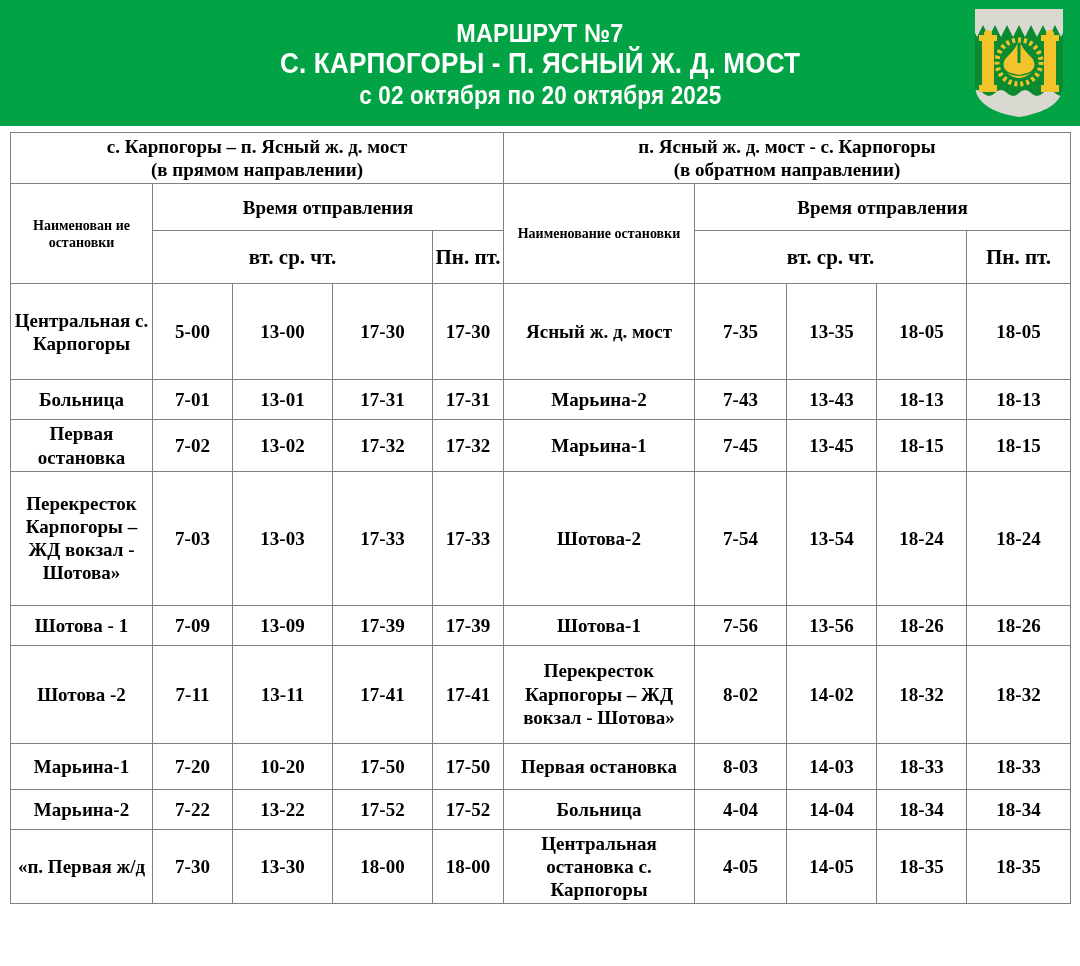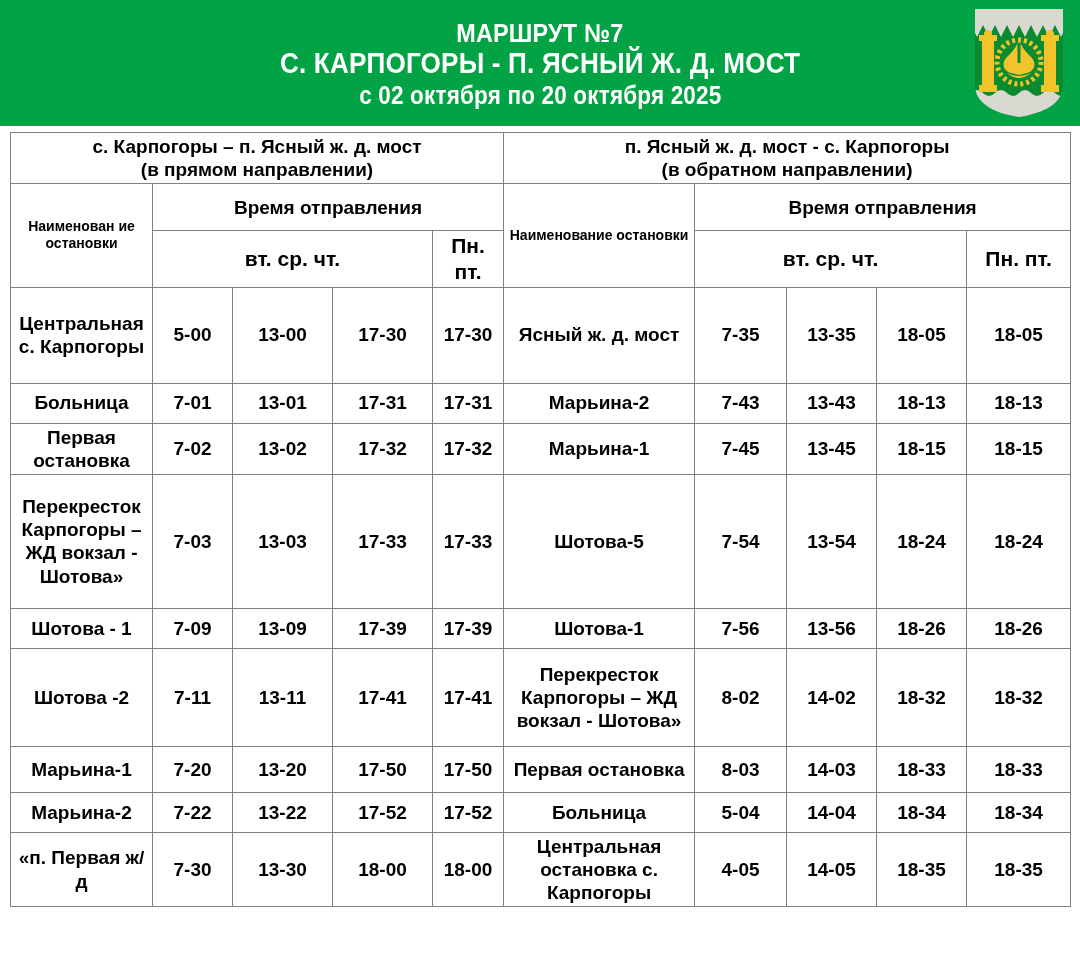--- a/index.html
+++ b/index.html
@@ -60,21 +60,21 @@
   
   .sched-wrap {
     position: relative;
     width: 1060px;
     margin: 6px 0 0 10px;
   }
   table.sched {
     border-collapse: collapse;
     table-layout: fixed;
     width: 1060px;
-    font-family: Liberation Sans, sans-serif;
+    font-family: Liberation Serif, serif;
     padding-left: 16px;
   }
   table.sched td, table.sched th {
     border: 1px solid #808080;
     text-align: center;
     vertical-align: middle;
     font-weight: bold;
     color: #000000;
     padding: 2px 2px;
     line-height: 1.22;
@@ -214,21 +214,21 @@
         <td class="time-cell">18-15</td>
         <td class="time-cell">18-15</td>
       </tr>
 
       <tr style="height:134px">
         <td class="stop-name">Перекресток Карпогоры – ЖД вокзал - Шотова»</td>
         <td class="time-cell">7-03</td>
         <td class="time-cell">13-03</td>
         <td class="time-cell">17-33</td>
         <td class="time-cell">17-33</td>
-        <td class="stop-name">Шотова-5</td>
+        <td class="stop-name">Шотова-2</td>
         <td class="time-cell">7-54</td>
         <td class="time-cell">13-54</td>
         <td class="time-cell">18-24</td>
         <td class="time-cell">18-24</td>
       </tr>
 
       <tr style="height:40px">
         <td class="stop-name">Шотова - 1</td>
         <td class="time-cell">7-09</td>
         <td class="time-cell">13-09</td>
@@ -250,38 +250,38 @@
         <td class="stop-name">Перекрестoк Карпогоры – ЖД вокзал - Шотова»</td>
         <td class="time-cell">8-02</td>
         <td class="time-cell">14-02</td>
         <td class="time-cell">18-32</td>
         <td class="time-cell">18-32</td>
       </tr>
 
       <tr style="height:46px">
         <td class="stop-name">Марьина-1</td>
         <td class="time-cell">7-20</td>
-        <td class="time-cell">13-20</td>
+        <td class="time-cell">10-20</td>
         <td class="time-cell">17-50</td>
         <td class="time-cell">17-50</td>
         <td class="stop-name">Первая остановка</td>
         <td class="time-cell">8-03</td>
         <td class="time-cell">14-03</td>
         <td class="time-cell">18-33</td>
         <td class="time-cell">18-33</td>
       </tr>
 
       <tr style="height:40px">
         <td class="stop-name">Марьина-2</td>
         <td class="time-cell">7-22</td>
         <td class="time-cell">13-22</td>
         <td class="time-cell">17-52</td>
         <td class="time-cell">17-52</td>
         <td class="stop-name">Больница</td>
-        <td class="time-cell">5-04</td>
+        <td class="time-cell">4-04</td>
         <td class="time-cell">14-04</td>
         <td class="time-cell">18-34</td>
         <td class="time-cell">18-34</td>
       </tr>
 
       <tr style="height:72px">
         <td class="stop-name">«п. Первая ж/д</td>
         <td class="time-cell">7-30</td>
         <td class="time-cell">13-30</td>
         <td class="time-cell">18-00</td>

